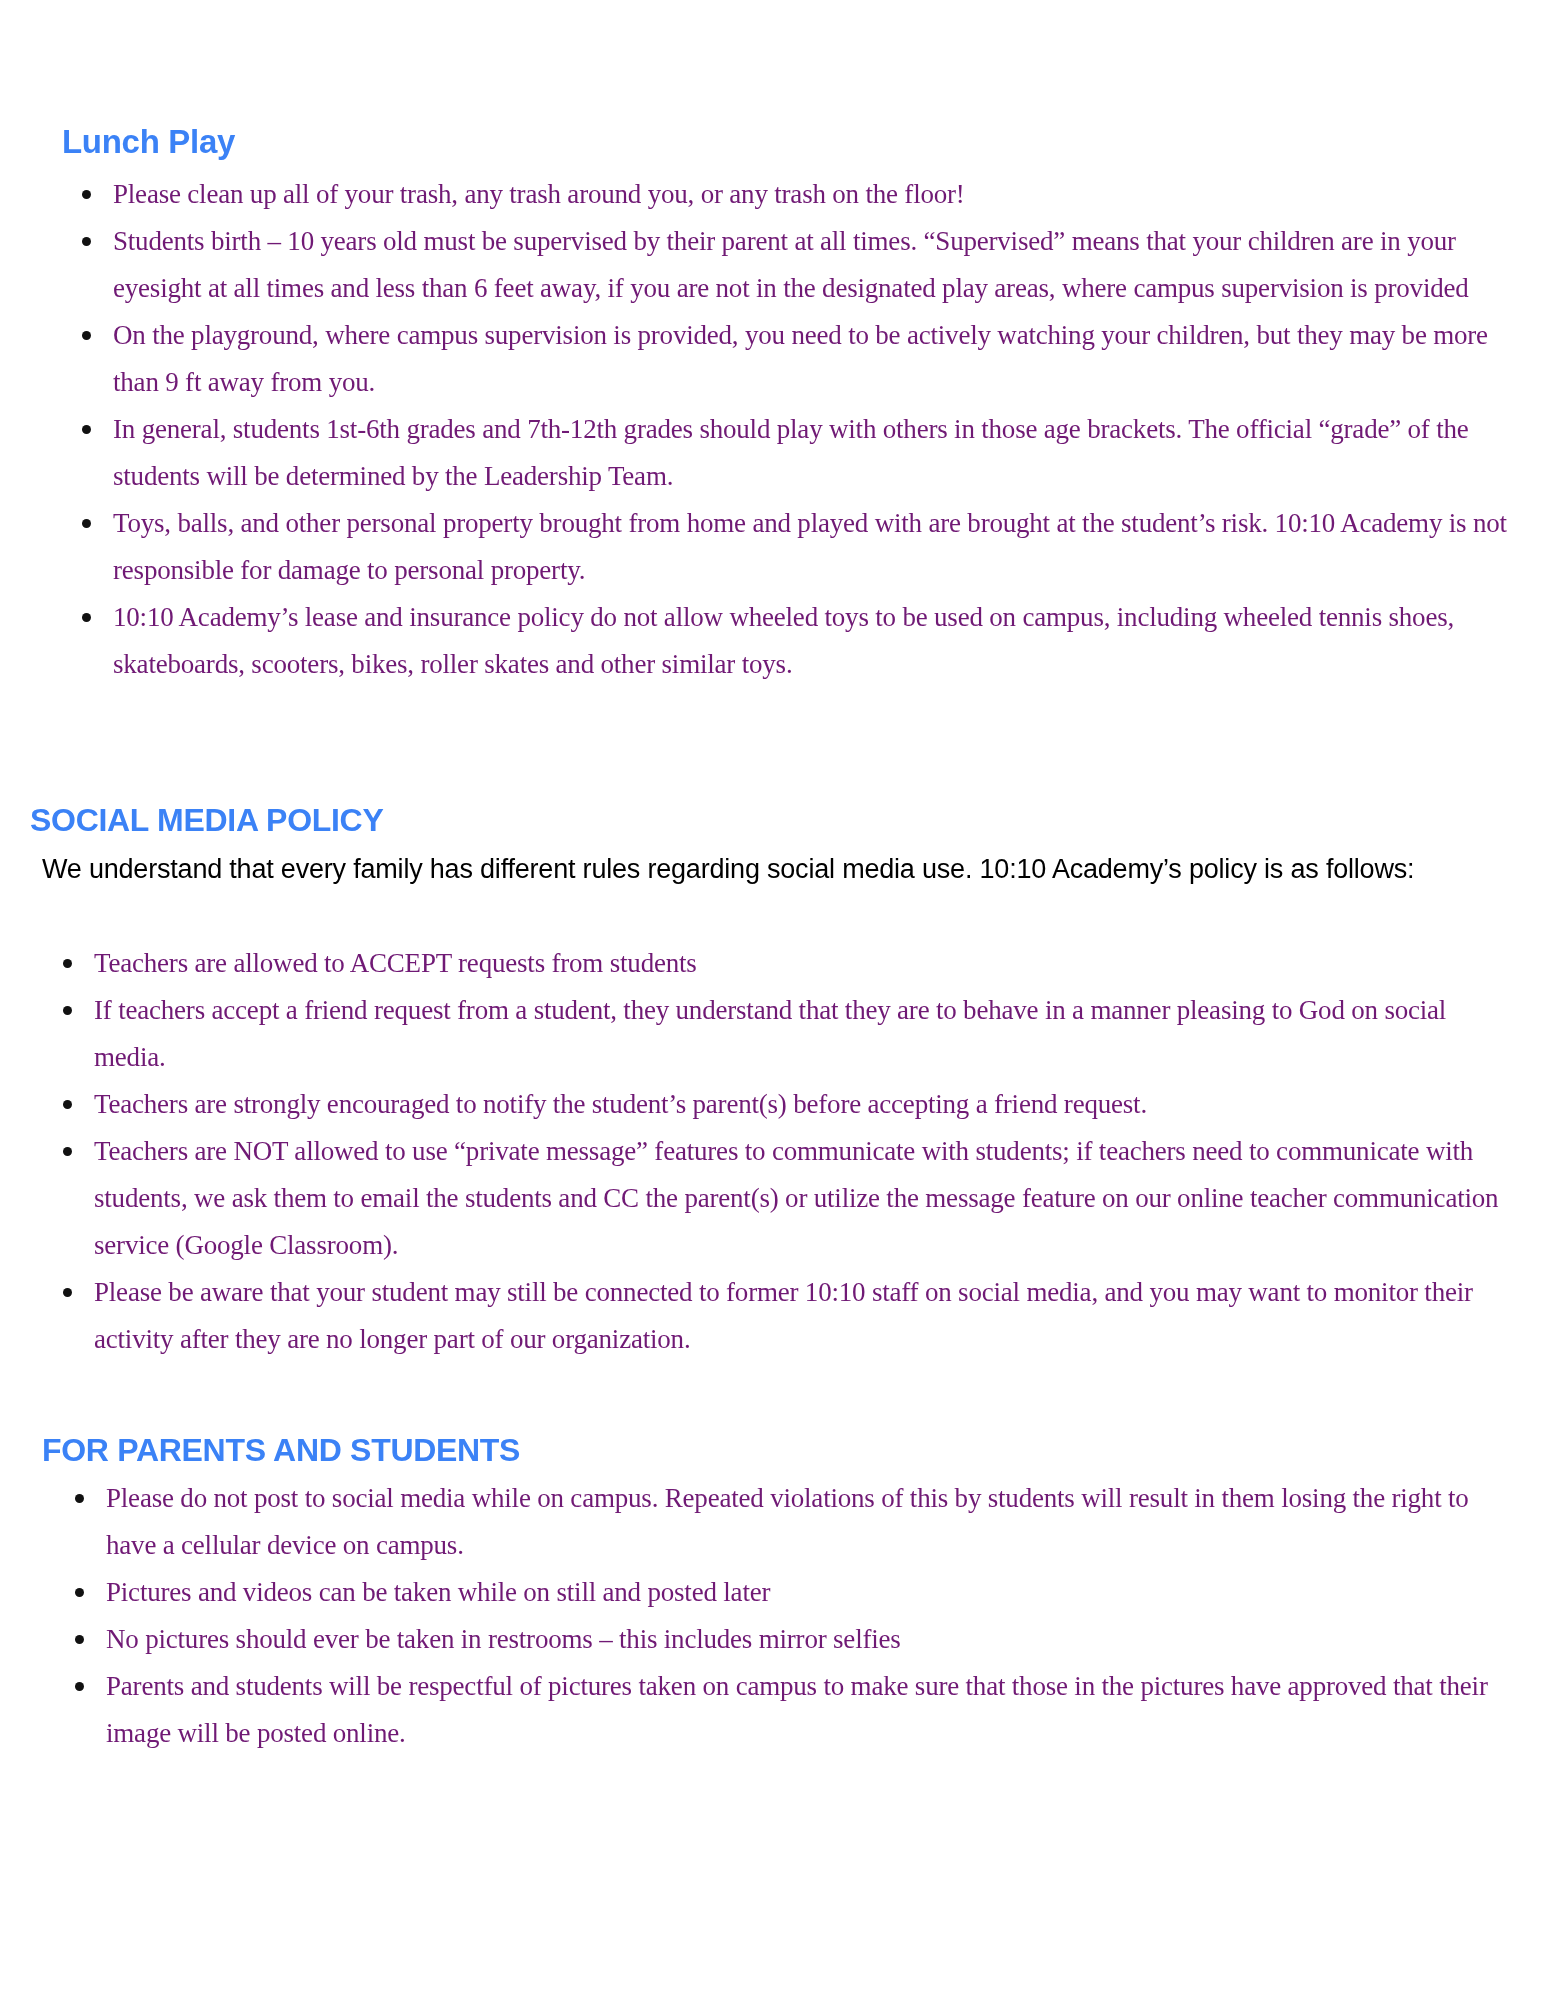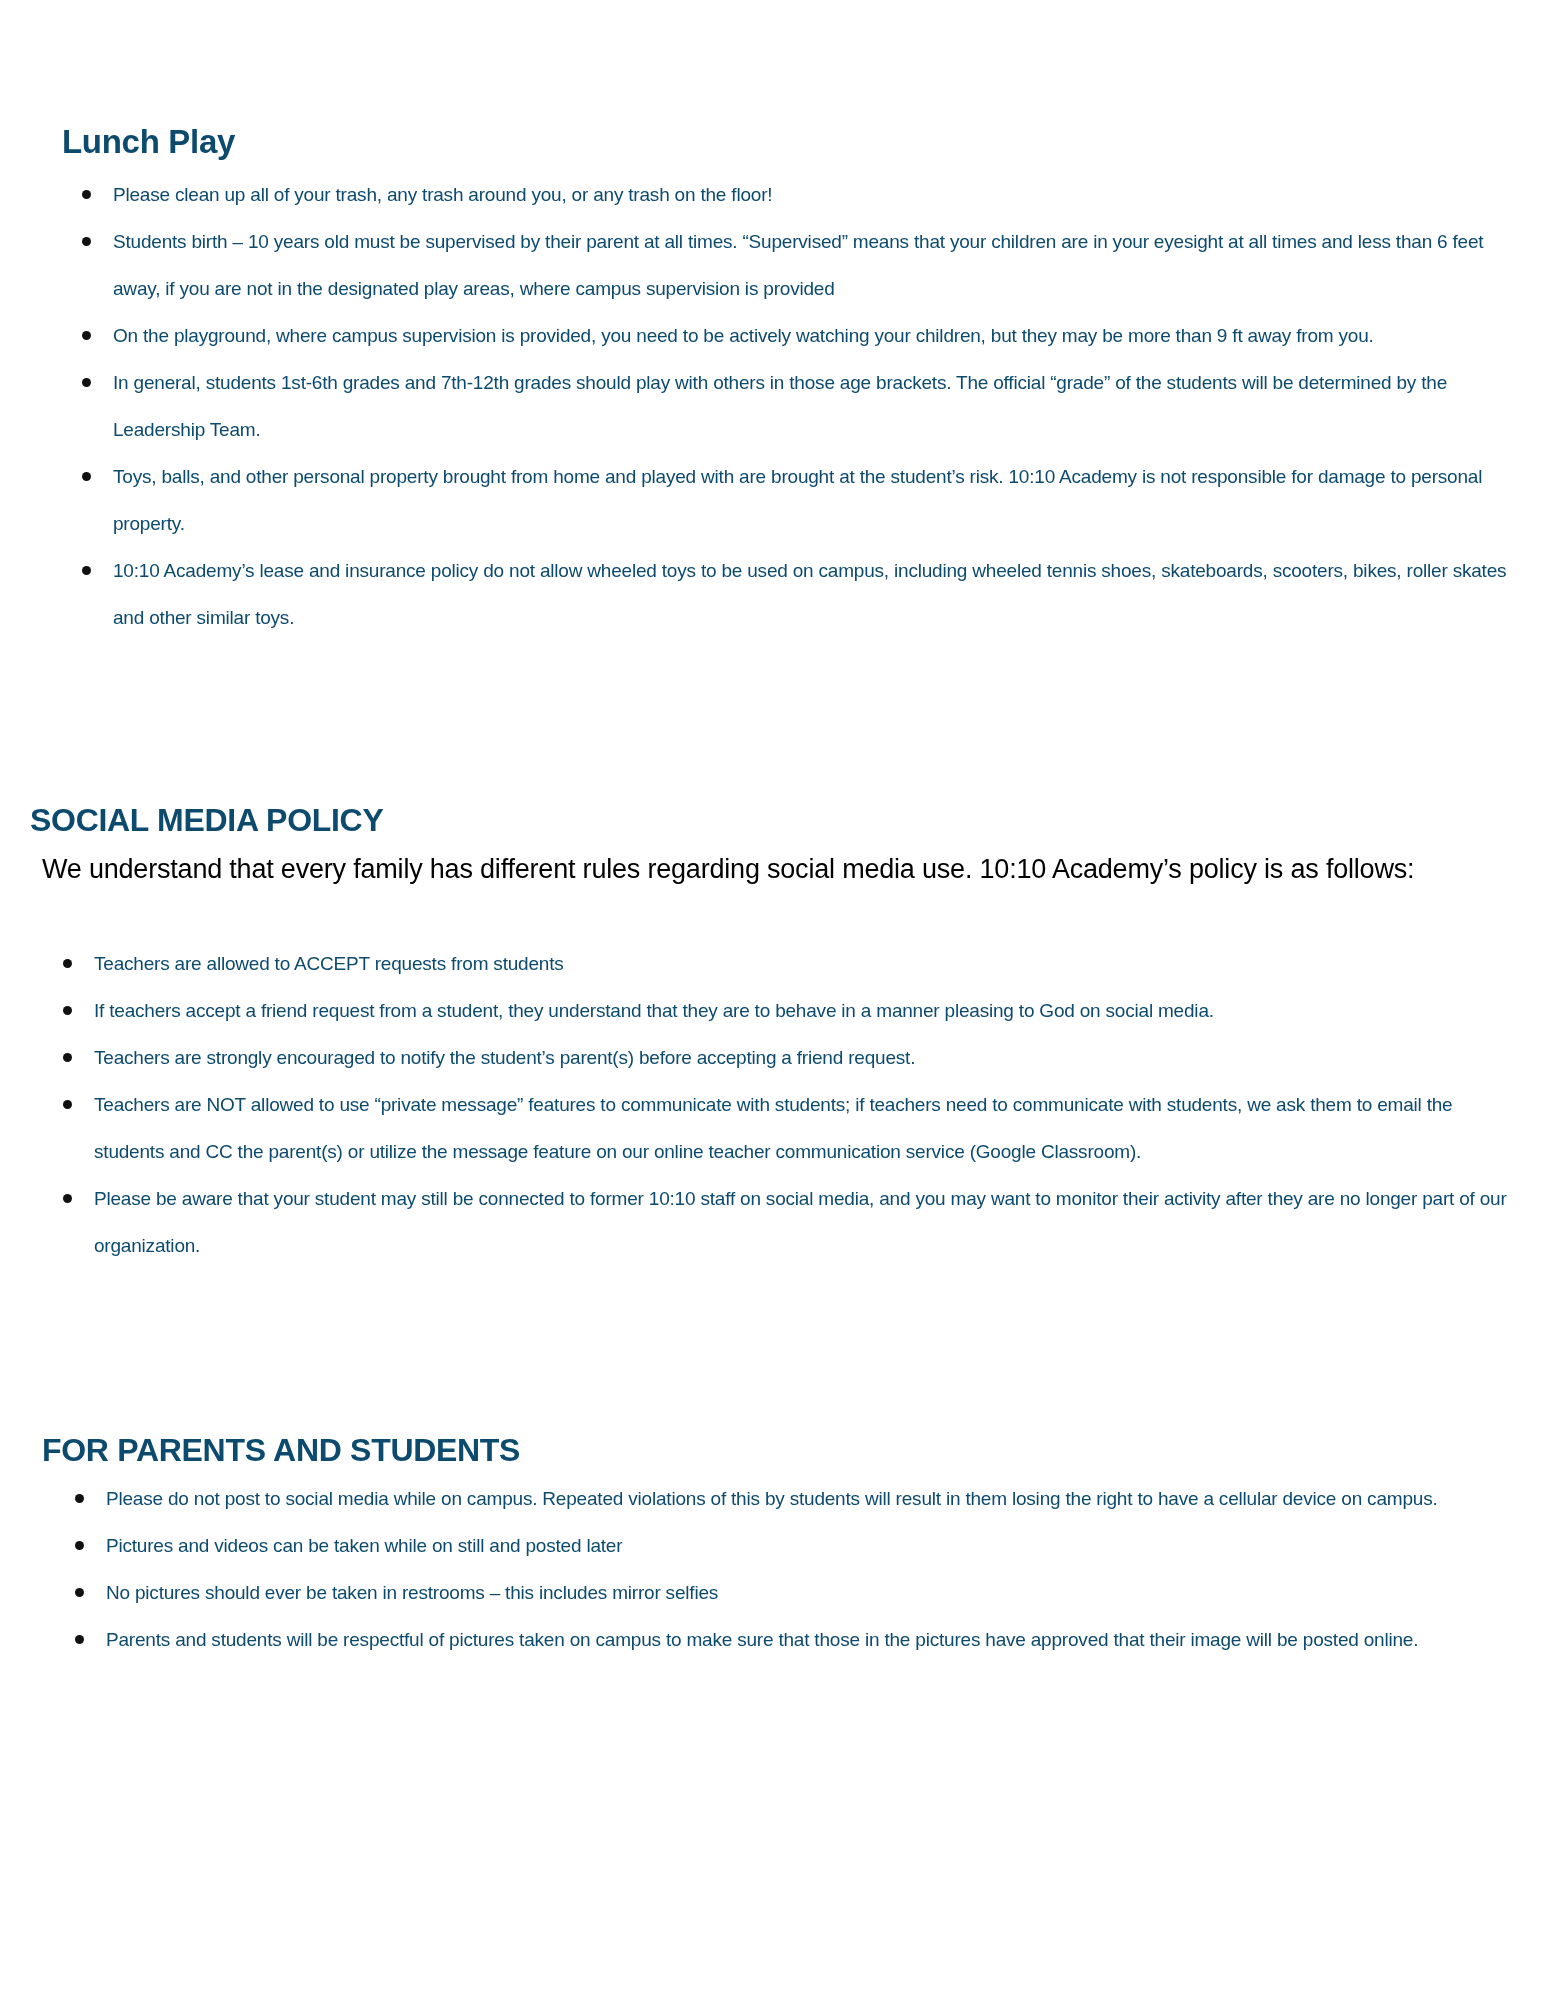--- a/index.html
+++ b/index.html
@@ -11,37 +11,38 @@
       color: #111111;
       overflow: hidden;
     }
     .page { position: absolute; left: 0; top: 0; width: 1545px; height: 2000px; }
     h2 {
       margin: 0;
       font-weight: bold;
       font-size: 32px;
       line-height: 40px;
       letter-spacing: -0.3px;
-      color: #0c4a6e;
+      color: #3b82f6;
     }
     .lp-title { position: absolute; left: 62px; top: 122px; font-size: 33px; }
     .sm-title { position: absolute; left: 30px; top: 800px; text-transform: uppercase; }
     .ps-title { position: absolute; left: 42px; top: 1430px; text-transform: uppercase; }
     ul {
       list-style: none;
       margin: 0;
       padding: 0;
       position: absolute;
     }
     li {
       position: relative;
-      font-size: 19px;
+      font-size: 27px;
       line-height: 47px;
-      color: #0c4a6e;
+      color: #701a75;
       letter-spacing: -0.2px;
+      font-family: Liberation Serif, serif;
     }
     li .bullet {
       position: absolute;
       left: -31px;
       top: 19px;
       width: 9px;
       height: 9px;
       border-radius: 50%;
       background: #111111;
     }

